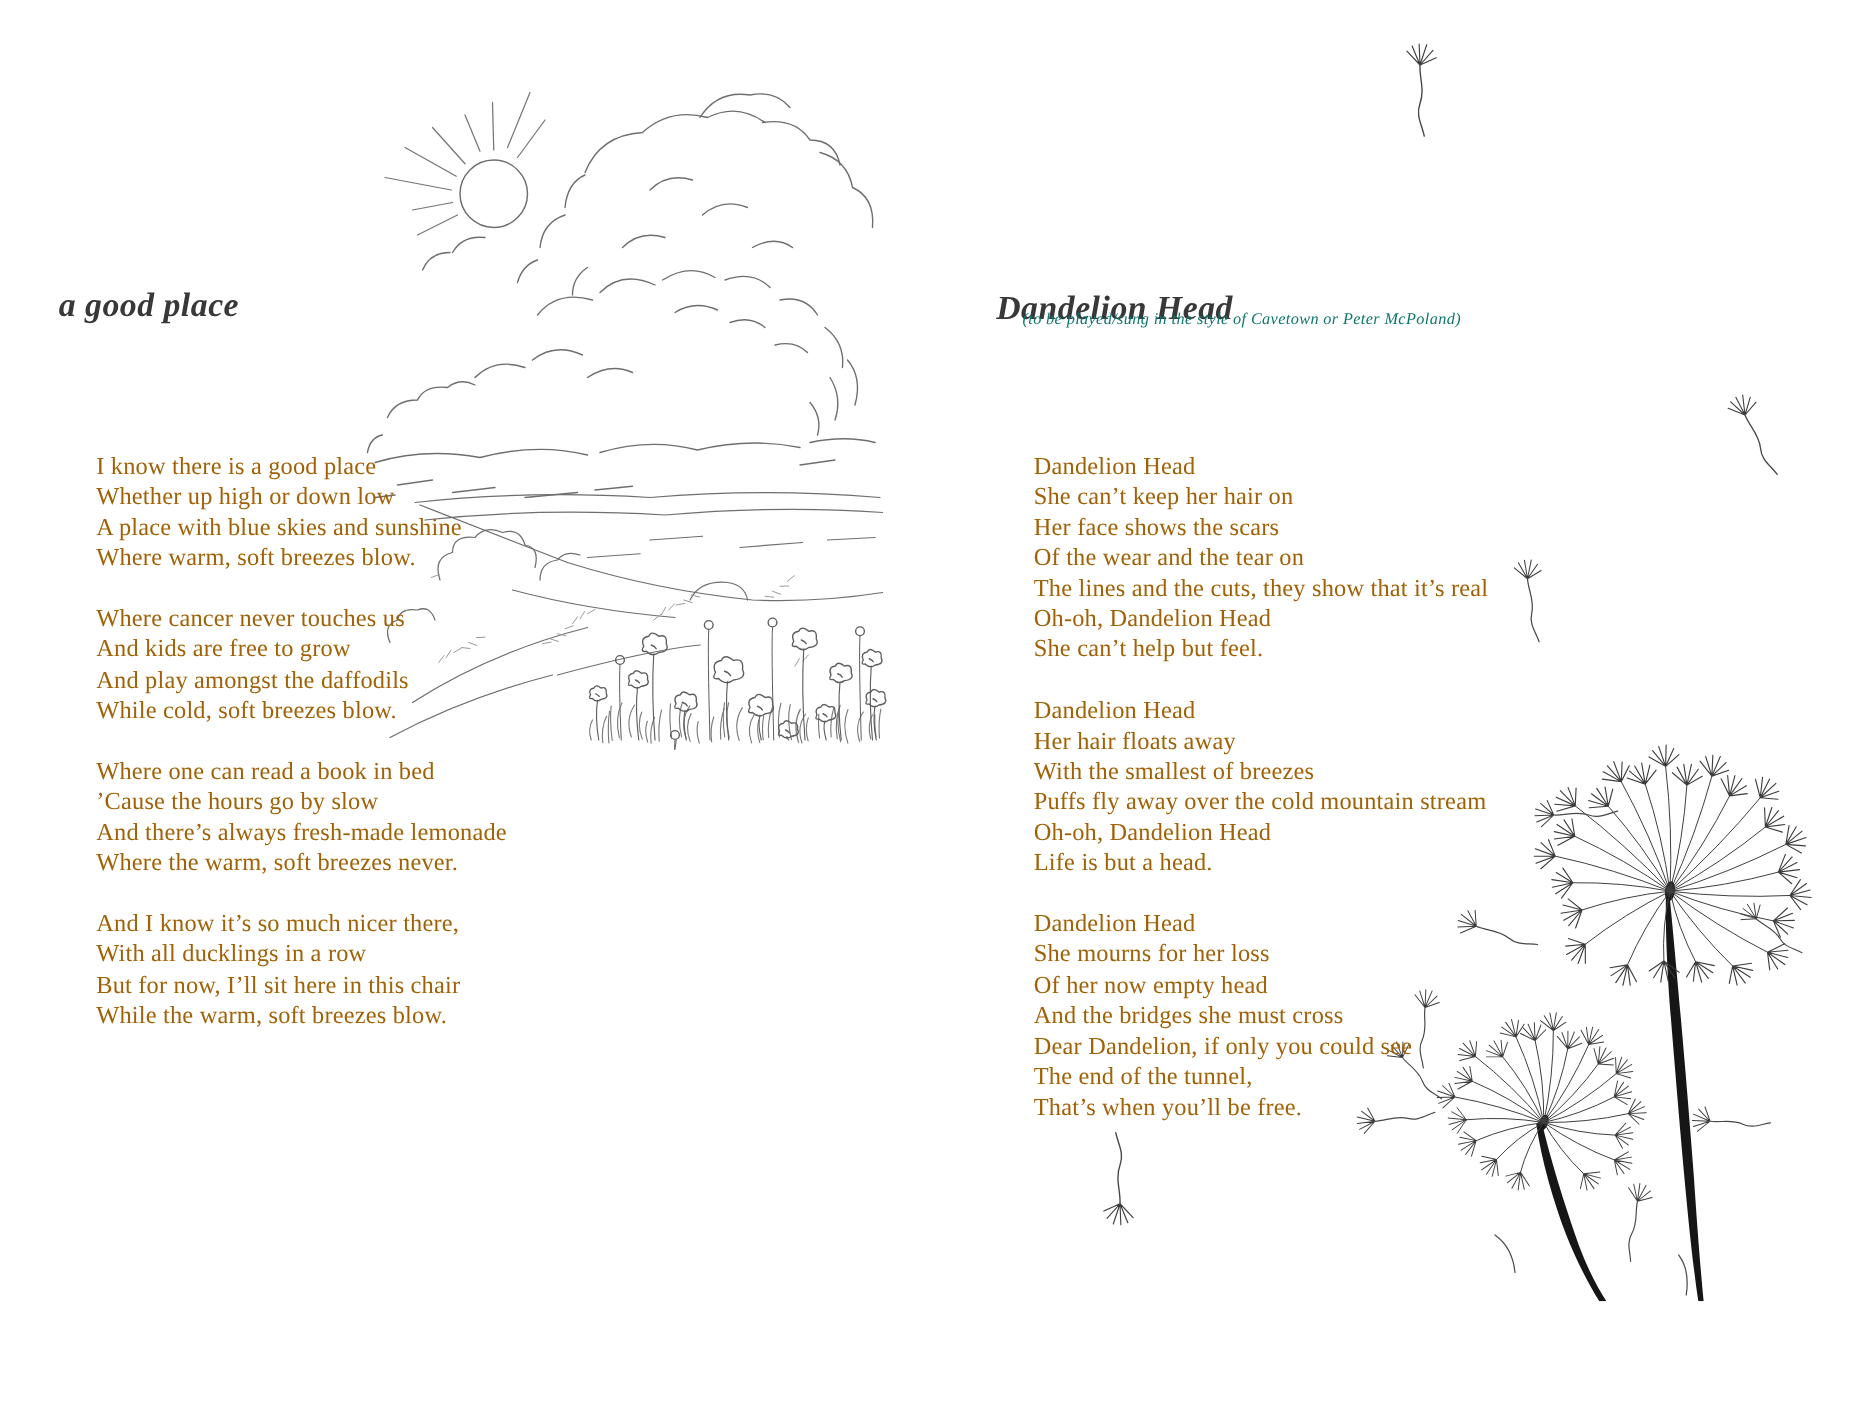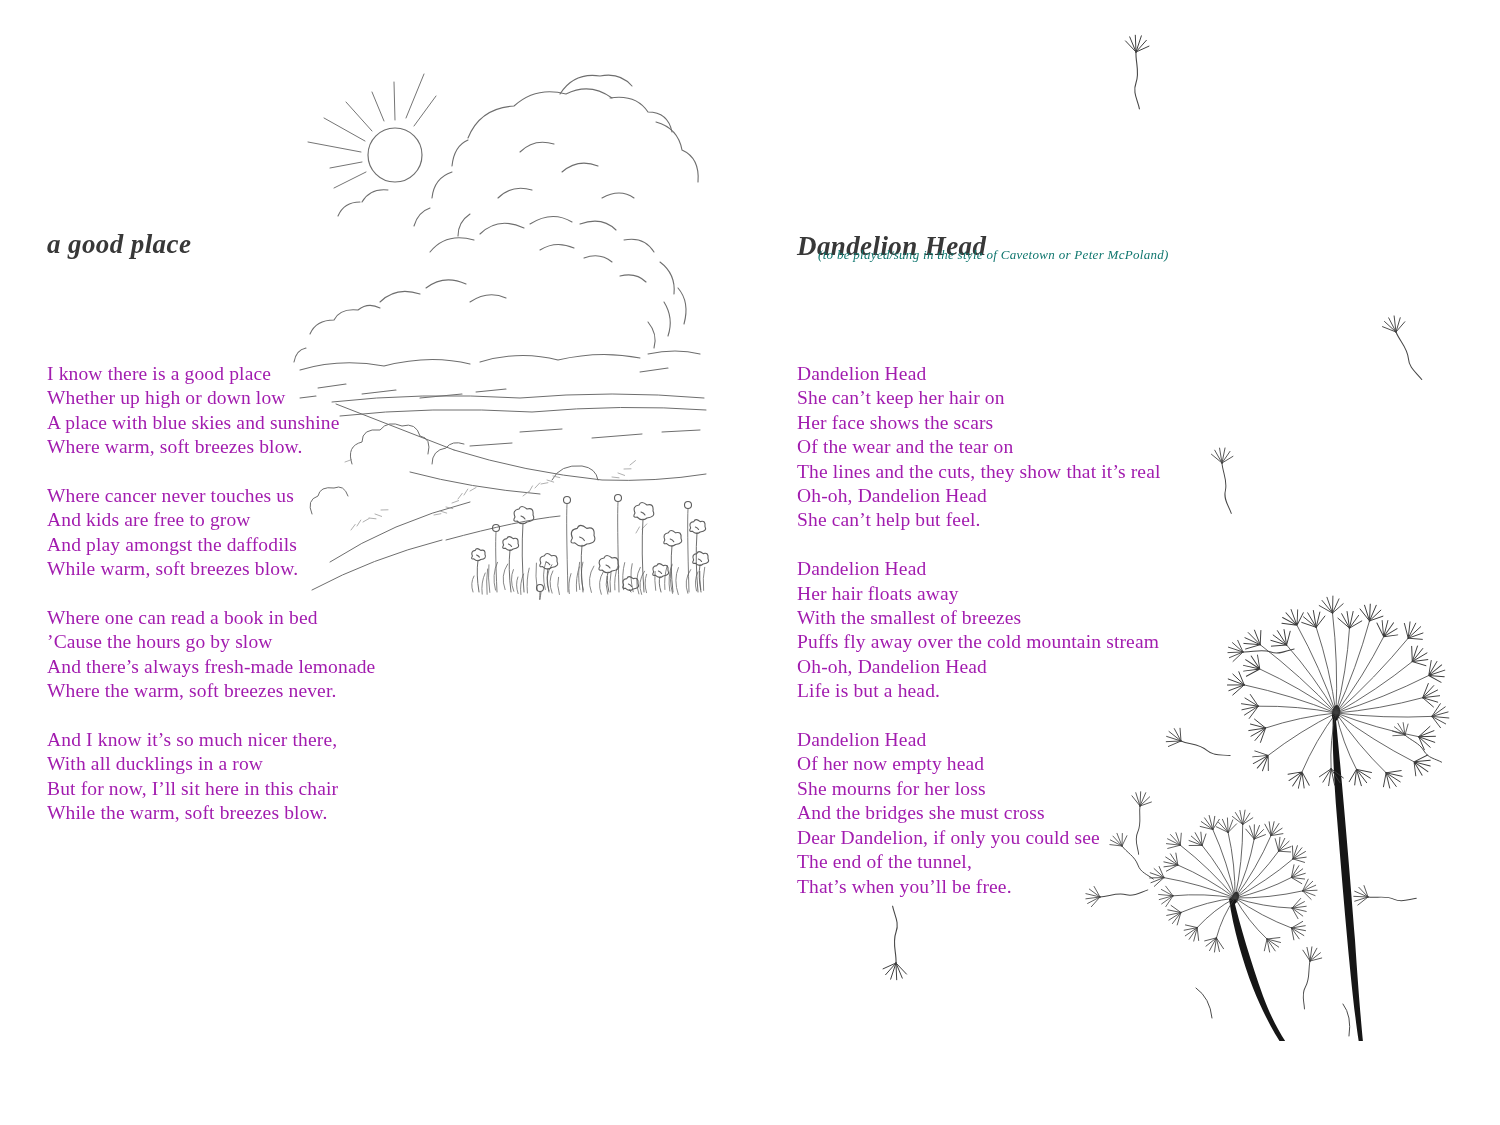--- a/index.html
+++ b/index.html
@@ -30,22 +30,23 @@
     font-size:13px;
     color:#0f766e;
     letter-spacing:0.3px;
     white-space:nowrap;
   }
   .poem{
     position:absolute;
     top:362px;
     font-size:19.5px;
     line-height:24.4px;
-    color:#a21caf;
+    color:#a16207;
     letter-spacing:0.15px;
+    margin-left:30px;
   }
   #left-poem{left:47px;}
   #right-poem{left:797px;}
   .stanza{margin:0 0 24.4px 0;padding:0;}
   .line{display:block;white-space:nowrap;}
   .pagenum{
     position:absolute;
     top:1057px;
     font-size:11px;
     color:#5f5f5f;
@@ -389,21 +390,21 @@
     <p class="stanza">
       <span class="line">I know there is a good place</span>
       <span class="line">Whether up high or down low</span>
       <span class="line">A place with blue skies and sunshine</span>
       <span class="line">Where warm, soft breezes blow.</span>
     </p>
     <p class="stanza">
       <span class="line">Where cancer never touches us</span>
       <span class="line">And kids are free to grow</span>
       <span class="line">And play amongst the daffodils</span>
-      <span class="line">While warm, soft breezes blow.</span>
+      <span class="line">While cold, soft breezes blow.</span>
     </p>
     <p class="stanza">
       <span class="line">Where one can read a book in bed</span>
       <span class="line">’Cause the hours go by slow</span>
       <span class="line">And there’s always fresh-made lemonade</span>
       <span class="line">Where the warm, soft breezes never.</span>
     </p>
     <p class="stanza">
       <span class="line">And I know it’s so much nicer there,</span>
       <span class="line">With all ducklings in a row</span>
@@ -428,22 +429,22 @@
     <p class="stanza">
       <span class="line">Dandelion Head</span>
       <span class="line">Her hair floats away</span>
       <span class="line">With the smallest of breezes</span>
       <span class="line">Puffs fly away over the cold mountain stream</span>
       <span class="line">Oh-oh, Dandelion Head</span>
       <span class="line">Life is but a head.</span>
     </p>
     <p class="stanza">
       <span class="line">Dandelion Head</span>
+      <span class="line">She mourns for her loss</span>
       <span class="line">Of her now empty head</span>
-      <span class="line">She mourns for her loss</span>
       <span class="line">And the bridges she must cross</span>
       <span class="line">Dear Dandelion, if only you could see</span>
       <span class="line">The end of the tunnel,</span>
       <span class="line">That’s when you’ll be free.</span>
     </p>
   </div>
 
   <div class="pagenum" id="pn-left">78</div>
   <div class="pagenum" id="pn-right">48</div>
 </div>

